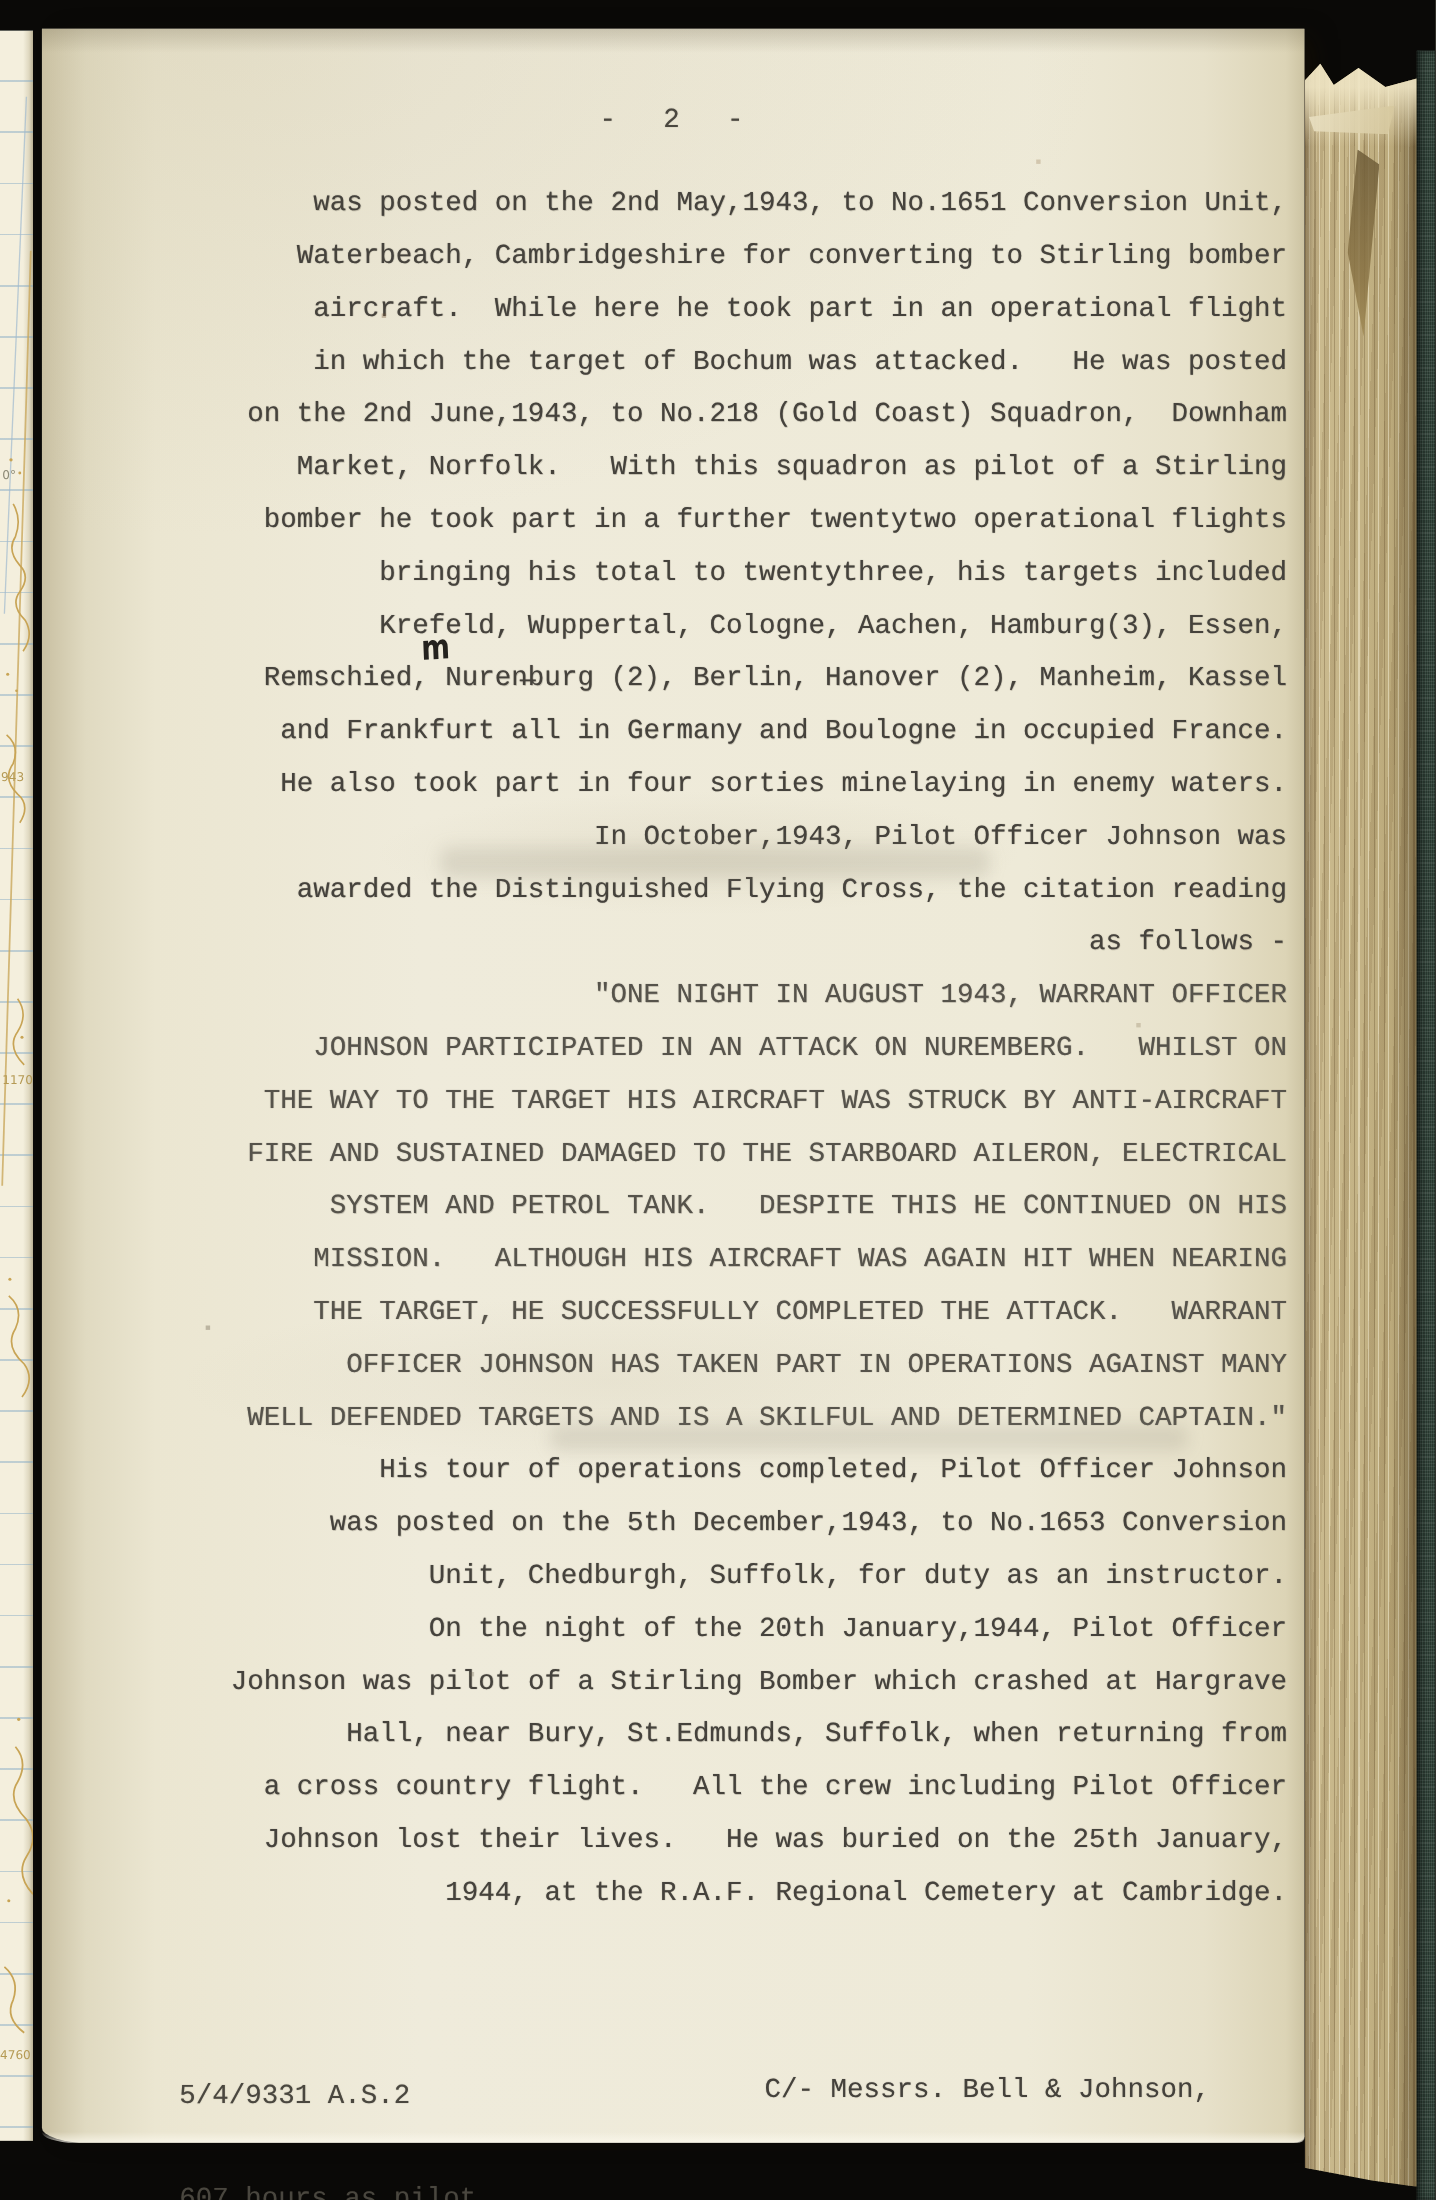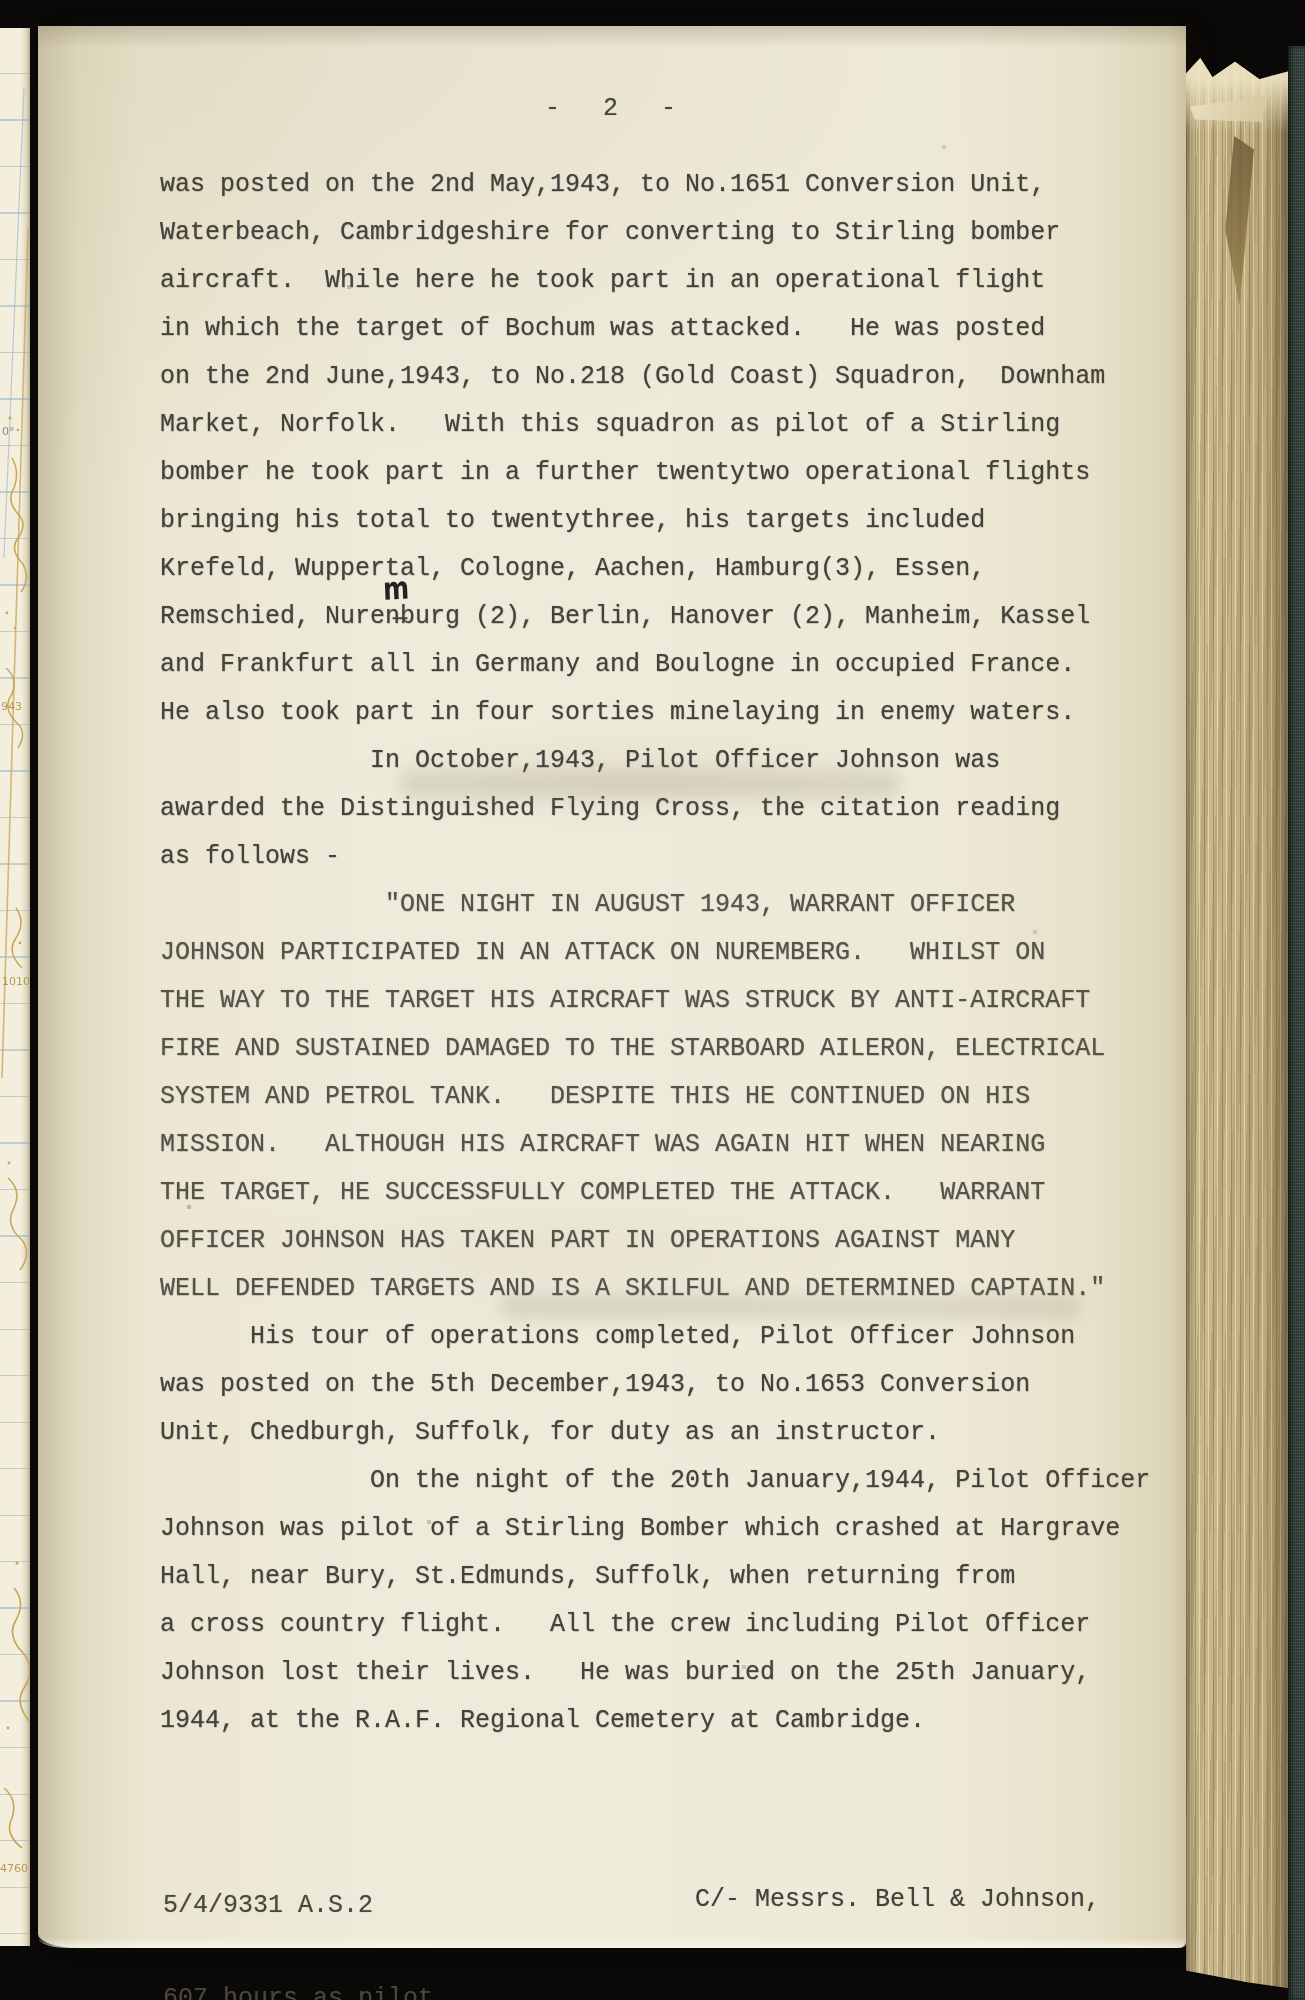--- a/index.html
+++ b/index.html
@@ -34,21 +34,21 @@
   .page::after{content:"";position:absolute;left:0;right:0;bottom:0;height:10px;
     border-bottom-left-radius:42px 14px;border-bottom-right-radius:10px 6px;
     background:linear-gradient(180deg,transparent,rgba(252,249,238,.75));}
 
   .page-number{position:absolute;left:507px;top:68px;font-size:25px;letter-spacing:14px;
     color:#4a473f;text-shadow:0 0 1px rgba(70,65,58,.55);}
 
   .typed-body{position:absolute;left:122px;top:135px;width:1010px;
     font-size:25px;line-height:48px;white-space:pre;color:#45423c;
     text-shadow:0 0 1px rgba(70,65,58,.5),.5px .5px 0 rgba(70,65,58,.18);}
-  .typed-body .line{height:48px;}
+  .typed-body .line{height:48px;text-align:right;}
   .typed-body .line:nth-child(n+16):nth-child(-n+24){color:#56534b;}
 
   .hand-m{position:absolute;left:345px;top:548px;font-family:"DejaVu Sans",sans-serif;
     font-size:25px;font-weight:bold;color:#24221e;transform:scaleY(1.25) rotate(-3deg);}
 
   .ghost{position:absolute;background:rgba(152,146,128,.22);filter:blur(7px);border-radius:10px;}
   .g1{left:362px;top:744px;width:500px;height:28px;}
   .g2{left:462px;top:1269px;width:580px;height:24px;}
   .specks{position:absolute;left:0;top:0;width:2px;height:2px;background:transparent;
     box-shadow:310px 260px 0 1px rgba(120,90,60,.35),905px 120px 0 1px rgba(150,120,80,.3),
@@ -104,21 +104,21 @@
       <circle cx="7" cy="585" r="1.4" fill="#c8a455"></circle>
         <circle cx="15" cy="600" r="1.2" fill="#c8a455"></circle>
       <circle cx="20" cy="915" r="1.4" fill="#c8a455"></circle>
         <circle cx="9" cy="1135" r="1.4" fill="#c8a455"></circle>
       <circle cx="17" cy="1535" r="1.5" fill="#c8a455"></circle>
         <circle cx="8" cy="1700" r="1.4" fill="#c8a455"></circle>
     </svg>
     <div class="map-labels">
         <span class="map-label">0°</span>
         <span class="map-label">943</span>
-        <span class="map-label">1010</span>
+        <span class="map-label">1170</span>
         <span class="map-label">4760</span>
       </div>
   </div>
 
   <div class="page">
     <div class="page-number">- 2 -</div>
 
     <div class="typed-body"><div class="line">was posted on the 2nd May,1943, to No.1651 Conversion Unit,</div><div class="line">Waterbeach, Cambridgeshire for converting to Stirling bomber</div><div class="line">aircraft.  While here he took part in an operational flight</div><div class="line">in which the target of Bochum was attacked.   He was posted</div><div class="line">on the 2nd June,1943, to No.218 (Gold Coast) Squadron,  Downham</div><div class="line">Market, Norfolk.   With this squadron as pilot of a Stirling</div><div class="line">bomber he took part in a further twentytwo operational flights</div><div class="line">bringing his total to twentythree, his targets included</div><div class="line">Krefeld, Wuppertal, Cologne, Aachen, Hamburg(3), Essen,</div><div class="line">Remschied, Nuren̶burg (2), Berlin, Hanover (2), Manheim, Kassel</div><div class="line">and Frankfurt all in Germany and Boulogne in occupied France.</div><div class="line">He also took part in four sorties minelaying in enemy waters.</div><div class="line">              In October,1943, Pilot Officer Johnson was</div><div class="line">awarded the Distinguished Flying Cross, the citation reading</div><div class="line">as follows -</div><div class="line">               "ONE NIGHT IN AUGUST 1943, WARRANT OFFICER</div><div class="line">JOHNSON PARTICIPATED IN AN ATTACK ON NUREMBERG.   WHILST ON</div><div class="line">THE WAY TO THE TARGET HIS AIRCRAFT WAS STRUCK BY ANTI-AIRCRAFT</div><div class="line">FIRE AND SUSTAINED DAMAGED TO THE STARBOARD AILERON, ELECTRICAL</div><div class="line">SYSTEM AND PETROL TANK.   DESPITE THIS HE CONTINUED ON HIS</div><div class="line">MISSION.   ALTHOUGH HIS AIRCRAFT WAS AGAIN HIT WHEN NEARING</div><div class="line">THE TARGET, HE SUCCESSFULLY COMPLETED THE ATTACK.   WARRANT</div><div class="line">OFFICER JOHNSON HAS TAKEN PART IN OPERATIONS AGAINST MANY</div><div class="line">WELL DEFENDED TARGETS AND IS A SKILFUL AND DETERMINED CAPTAIN."</div><div class="line">      His tour of operations completed, Pilot Officer Johnson</div><div class="line">was posted on the 5th December,1943, to No.1653 Conversion</div><div class="line">Unit, Chedburgh, Suffolk, for duty as an instructor.</div><div class="line">              On the night of the 20th January,1944, Pilot Officer</div><div class="line">Johnson was pilot of a Stirling Bomber which crashed at Hargrave</div><div class="line">Hall, near Bury, St.Edmunds, Suffolk, when returning from</div><div class="line">a cross country flight.   All the crew including Pilot Officer</div><div class="line">Johnson lost their lives.   He was buried on the 25th January,</div><div class="line">1944, at the R.A.F. Regional Cemetery at Cambridge.</div></div>
 
     <span class="hand-m">m</span>

